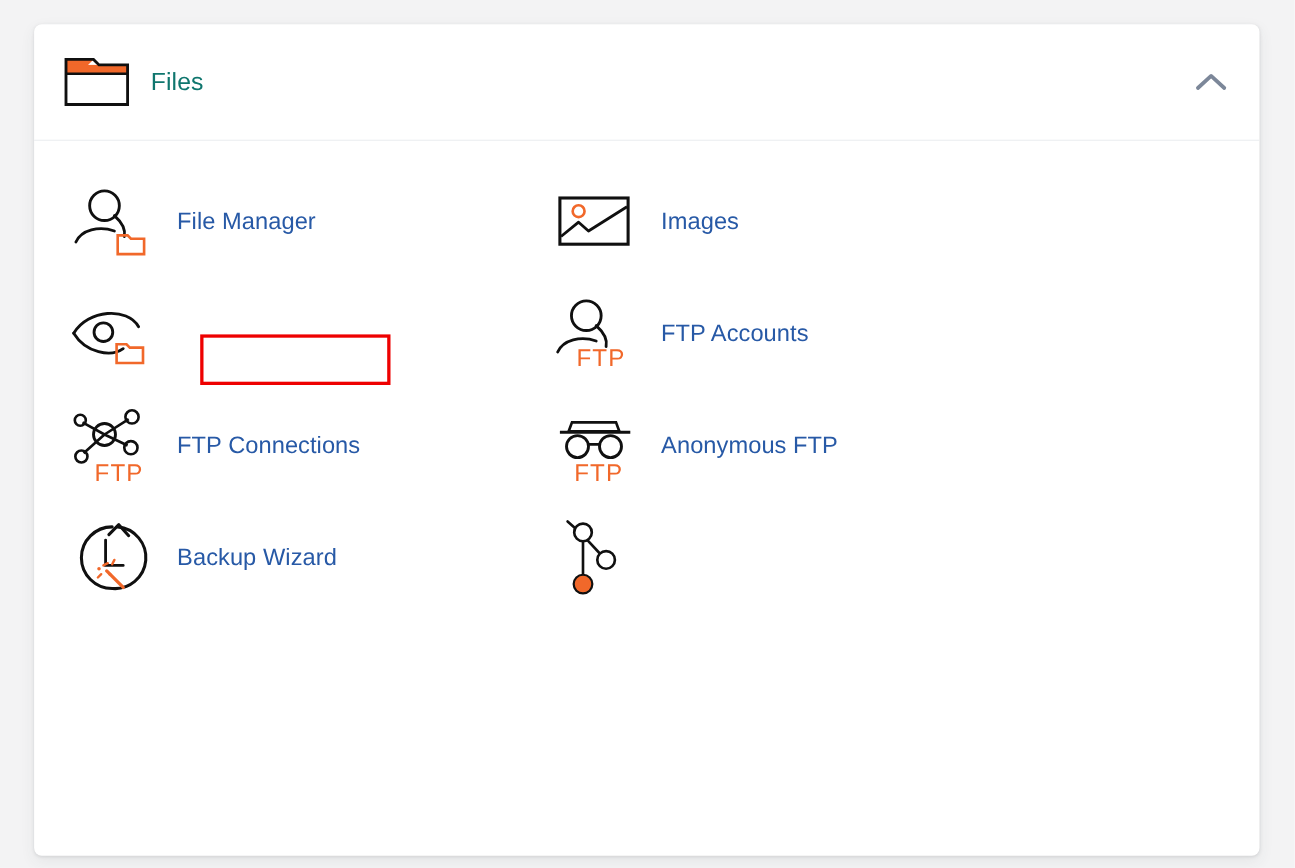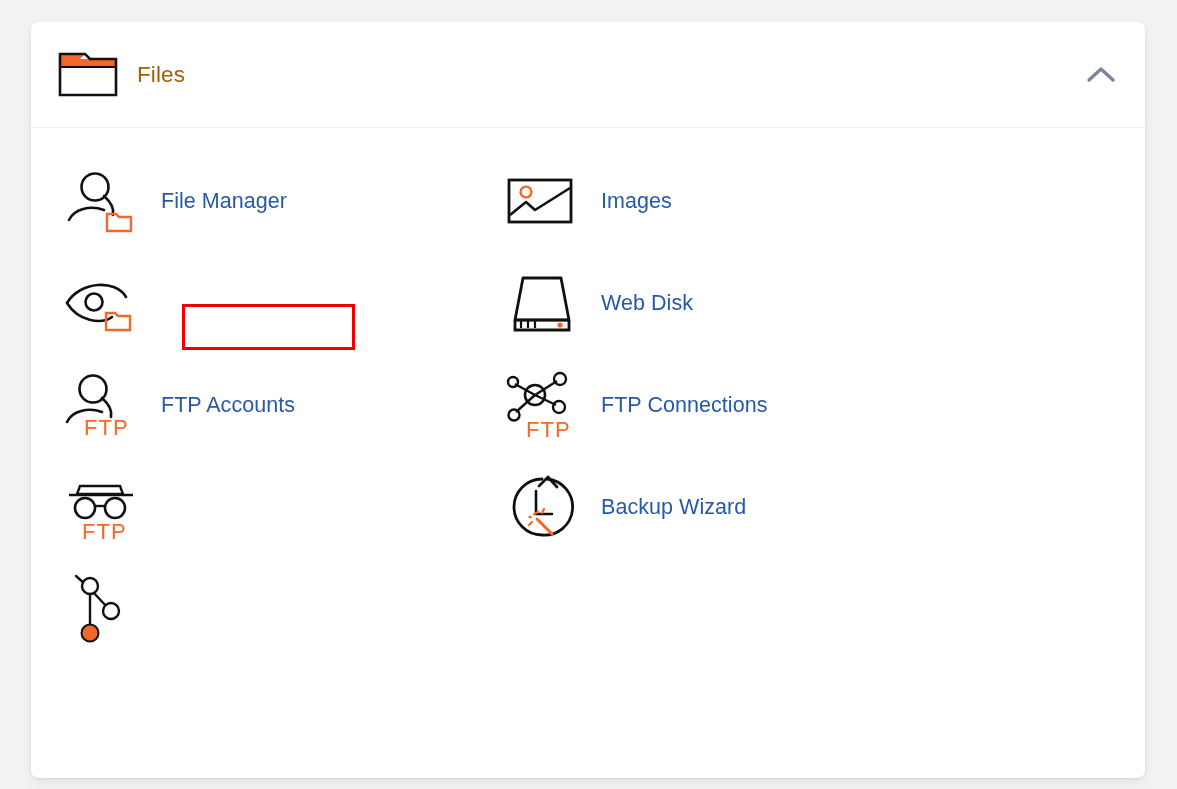--- a/index.html
+++ b/index.html
@@ -34,21 +34,21 @@
   }
   .header-icon {
     margin-left: 27px;
     width: 62px;
     height: 48px;
     display: block;
   }
   .header-title {
     margin-left: 17px;
     font-size: 22.5px;
-    color: #a16207;
+    color: #0f766e;
     letter-spacing: 0.1px;
   }
   .collapse-btn {
     position: absolute;
     right: 22px;
     top: 50%;
     transform: translateY(-50%);
     width: 44px;
     height: 34px;
     display: flex;
@@ -155,30 +155,20 @@
       <a class="item" href="#">
         <svg class="item-icon" viewBox="0 0 76 76">
           <path d="M3 38 C16 16 52 14 62 32" fill="none" stroke="#101010" stroke-width="2.6" stroke-linecap="round"></path>
           <path d="M3 38 C14 56 37 60 48 52" fill="none" stroke="#101010" stroke-width="2.6" stroke-linecap="round"></path>
           <circle cx="30" cy="37" r="8.5" fill="none" stroke="#101010" stroke-width="2.6"></circle>
           <path d="M42 48 h9 l3 3 h12 v14 h-24 z" fill="none" stroke="#f1682a" stroke-width="2.4" stroke-linejoin="miter"></path>
         </svg>
       </a>
 
 
-      <a class="item" href="#">
-        <svg class="item-icon" viewBox="0 0 76 76">
-          <path d="M19 13 h38 l8 42 h-54 z" fill="none" stroke="#101010" stroke-width="2.8" stroke-linejoin="round"></path>
-          <path d="M11 55 h54" stroke="#101010" stroke-width="2.6"></path>
-          <path d="M11 55 v10 h54 v-10" fill="none" stroke="#101010" stroke-width="2.8" stroke-linejoin="miter"></path>
-          <path d="M17 56 v7 M24 56 v7 M31 56 v7" stroke="#101010" stroke-width="2.2"></path>
-          <circle cx="56" cy="60" r="2.6" fill="#f1682a"></circle>
-        </svg>
-        <span class="item-label">Web Disk</span>
-      </a>
 
       <a class="item" href="#">
         <svg class="item-icon" viewBox="0 0 76 76">
           <circle cx="29" cy="22" r="13.5" fill="none" stroke="#101010" stroke-width="2.6"></circle>
           <path d="M38 31 C47 39 48 45 47 50" fill="none" stroke="#101010" stroke-width="2.6" stroke-linecap="round"></path>
           <path d="M3 55 C8 44 24 40 38 45" fill="none" stroke="#101010" stroke-width="2.6" stroke-linecap="round"></path>
           <text x="20" y="68" font-family="Liberation Sans, sans-serif" font-size="22" fill="#f1682a" letter-spacing="1">FTP</text>
         </svg>
         <span class="item-label">FTP Accounts</span>
       </a>
@@ -198,20 +188,21 @@
 
       <a class="item" href="#">
         <svg class="item-icon" viewBox="0 0 76 76">
           <path d="M16 17 h40 l3 8 h-46 z" fill="none" stroke="#101010" stroke-width="2.4" stroke-linejoin="miter"></path>
           <path d="M5 26 h64" stroke="#101010" stroke-width="2.6"></path>
           <circle cx="21" cy="39" r="10" fill="none" stroke="#101010" stroke-width="2.6"></circle>
           <circle cx="51" cy="39" r="10" fill="none" stroke="#101010" stroke-width="2.6"></circle>
           <path d="M31 37 h10" stroke="#101010" stroke-width="2.4"></path>
           <text x="18" y="70" font-family="Liberation Sans, sans-serif" font-size="22" fill="#f1682a" letter-spacing="1">FTP</text>
         </svg>
+        <span class="item-label">Anonymous FTP</span>
       </a>
 
 
       <a class="item" href="#">
         <svg class="item-icon" viewBox="0 0 76 76">
           <path d="M43 10 A28 28 0 1 1 38 66 A28 28 0 0 1 38 10" fill="none" stroke="#101010" stroke-width="2.8" stroke-linecap="round"></path>
           <path d="M35 17 L44 8 L53 18" fill="none" stroke="#101010" stroke-width="2.8" stroke-linecap="round" stroke-linejoin="round"></path>
           <path d="M32 22 v23 h16" fill="none" stroke="#101010" stroke-width="2.6" stroke-linecap="round" stroke-linejoin="miter"></path>
           <path d="M33 50 L48 65" stroke="#f1682a" stroke-width="3" stroke-linecap="round"></path>
           <path d="M30 45 L34 43 M28 53 L25 56 M38 44 L40 40" stroke="#f1682a" stroke-width="2.2" stroke-linecap="round"></path>

